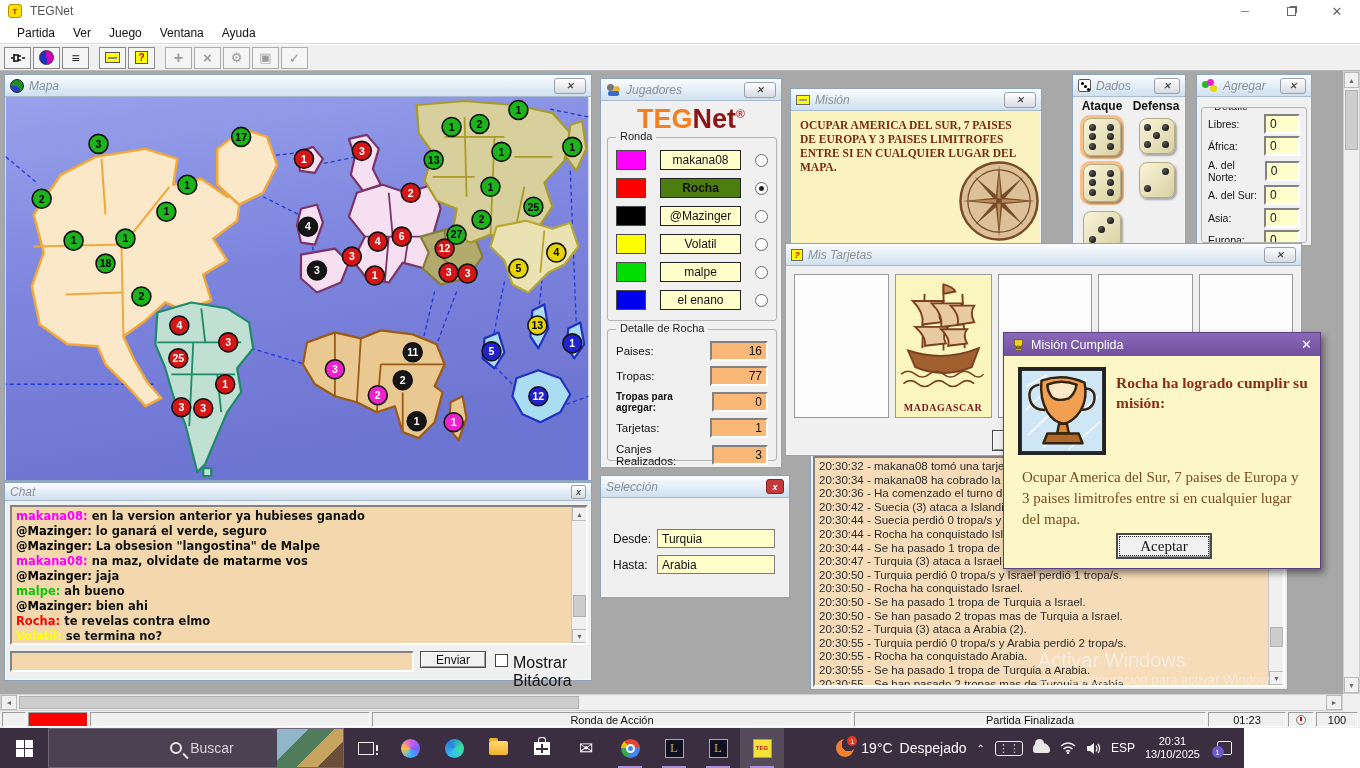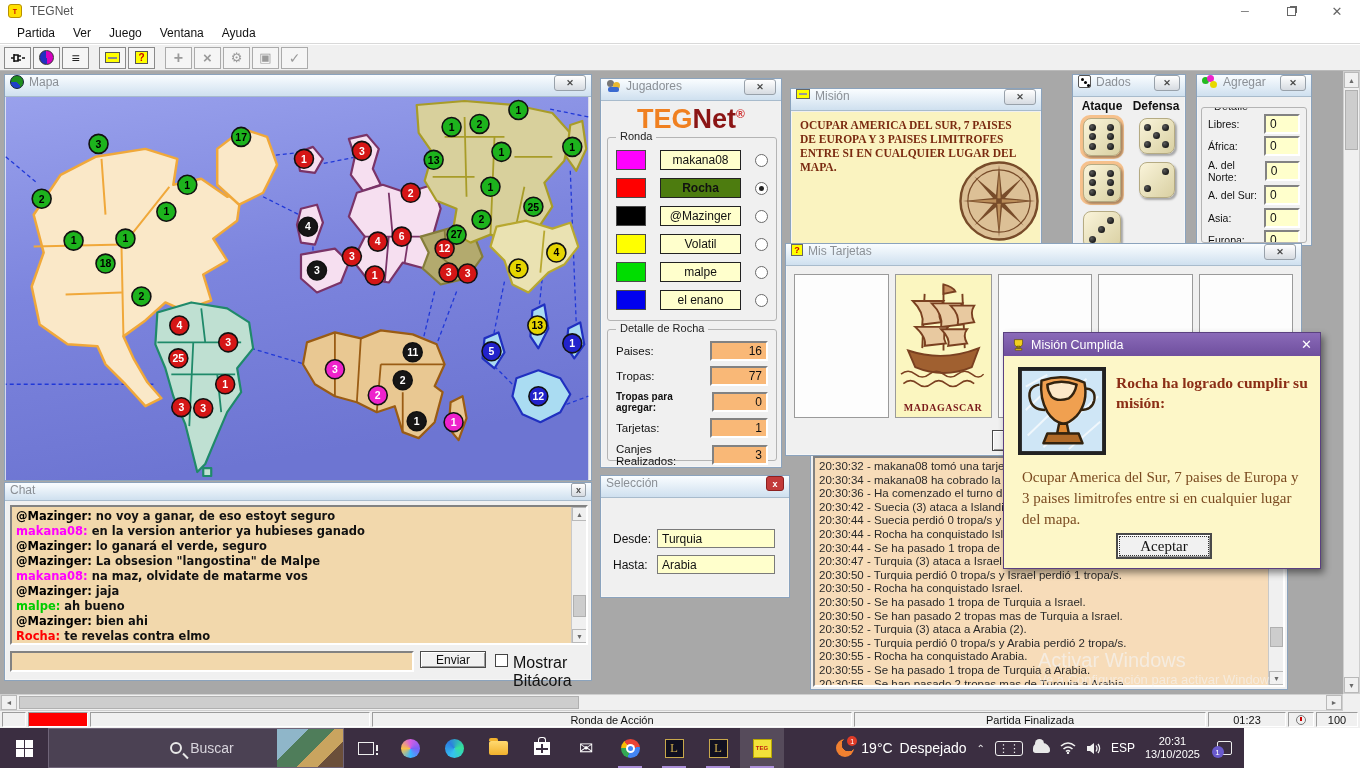--- a/index.html
+++ b/index.html
@@ -21,21 +21,21 @@
   .tb-sep{width:6px;height:22px;}
   .ticon-note{width:15px;height:11px;background:#ffff00;border:1px solid #555;position:relative;}
   .ticon-note::after{content:"";position:absolute;left:2px;top:4px;width:9px;height:2px;background:#888;}
   .ticon-help{width:13px;height:13px;background:#ffff00;border:1px solid #555;color:#c00;
     font-size:10px;font-weight:bold;display:flex;align-items:center;justify-content:center;}
   .ticon-globe{width:15px;height:15px;border-radius:50%;background:conic-gradient(#d400c0 0 50%,#2030c0 50% 100%);border:1px solid #333;}
   
   #mdi{position:absolute;left:0;top:71px;width:1360px;height:640px;background:#a8a8a8;overflow:hidden;}
   .win{position:absolute;background:#f0f0f0;border:1px solid #8ba3bd;box-shadow:0 0 0 1px rgba(255,255,255,.35) inset;}
   .win-title{height:22px;background:linear-gradient(#fafdff,#cfe0ef);border-bottom:1px solid #a8bbcc;
-    display:flex;align-items:flex-start;gap:5px;padding:0 5px;font-size:12px;color:#8b9096;}
+    display:flex;align-items:center;gap:5px;padding:0 5px;font-size:12px;color:#8b9096;font-style:italic;}
   .close-btn{margin-left:auto;width:32px;height:16px;background:linear-gradient(#ffffff,#d6dbe1);
     border:1px solid #98a1aa;border-radius:3px;display:flex;align-items:center;justify-content:center;
     font-size:9px;font-weight:bold;color:#4a4a4a;}
   .close-btn.small{width:15px;height:14px;border-radius:2px;}
   .close-btn.red{background:#c23a3a;color:#fff;border-color:#8c2020;width:18px;height:15px;}
   .groupbox{position:absolute;border:1px solid #b4b4b4;border-radius:3px;}
   .groupbox>legend{position:absolute;top:-8px;left:8px;background:#f0f0f0;padding:0 4px;font-size:11px;color:#222;}
   .sunken{border-top:2px solid #828282;border-left:2px solid #828282;border-bottom:2px solid #fff;border-right:2px solid #fff;}
   .valfield{background:#f9b877;text-align:right;font-size:12px;padding:1px 4px;color:#111;}
   .yfield{background:#ffffcc;font-size:12px;padding:1px 4px;color:#111;}
@@ -435,21 +435,20 @@
     </svg>
   </div>
 
   <div class="win" style="left:4px;top:411px;width:588px;height:199px;z-index:1;">
     <div class="win-title" style="height:18px;">
       <span>Chat</span>
       <div class="close-btn small">x</div>
     </div>
     <div class="sunken" style="position:absolute;left:5px;top:22px;width:578px;height:140px;background:#f2d8ac;overflow:hidden;">
       <div id="chat-msgs" style="padding:2px 4px;">
-          <div><span style="color: rgb(0, 0, 0);">@Mazinger:</span> no voy a ganar, de eso estoyt seguro</div>
           <div><span style="color: rgb(255, 0, 255);">makana08:</span> en la version anterior ya hubieses ganado</div>
           <div><span style="color: rgb(0, 0, 0);">@Mazinger:</span> lo ganará el verde, seguro</div>
           <div><span style="color: rgb(0, 0, 0);">@Mazinger:</span> La obsesion "langostina" de Malpe</div>
           <div><span style="color: rgb(255, 0, 255);">makana08:</span> na maz, olvidate de matarme vos</div>
           <div><span style="color: rgb(0, 0, 0);">@Mazinger:</span> jaja</div>
           <div><span style="color: rgb(0, 204, 0);">malpe:</span> ah  bueno</div>
           <div><span style="color: rgb(0, 0, 0);">@Mazinger:</span> bien ahi</div>
           <div><span style="color: rgb(255, 0, 0);">Rocha:</span> te revelas contra elmo</div>
           <div><span style="color: rgb(255, 255, 0);">Volatil:</span> se termina no?</div>
         </div>

